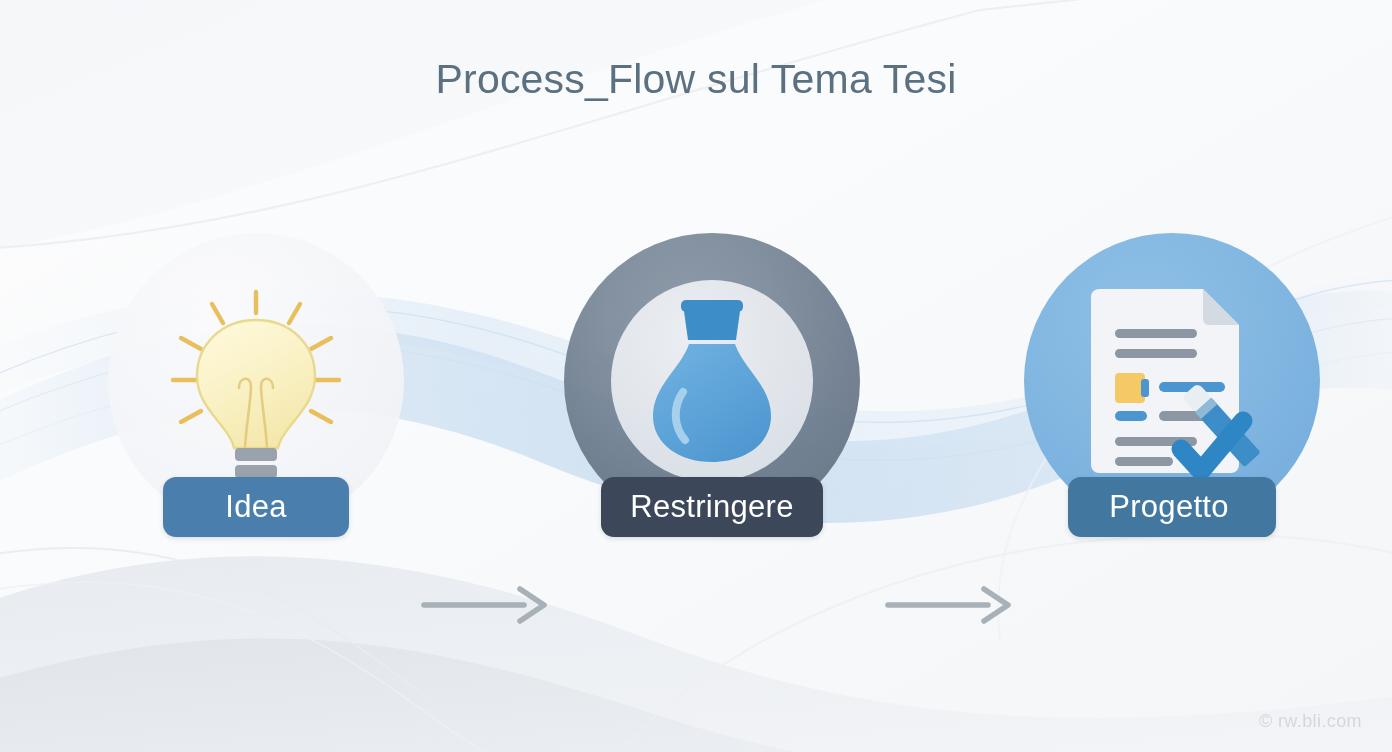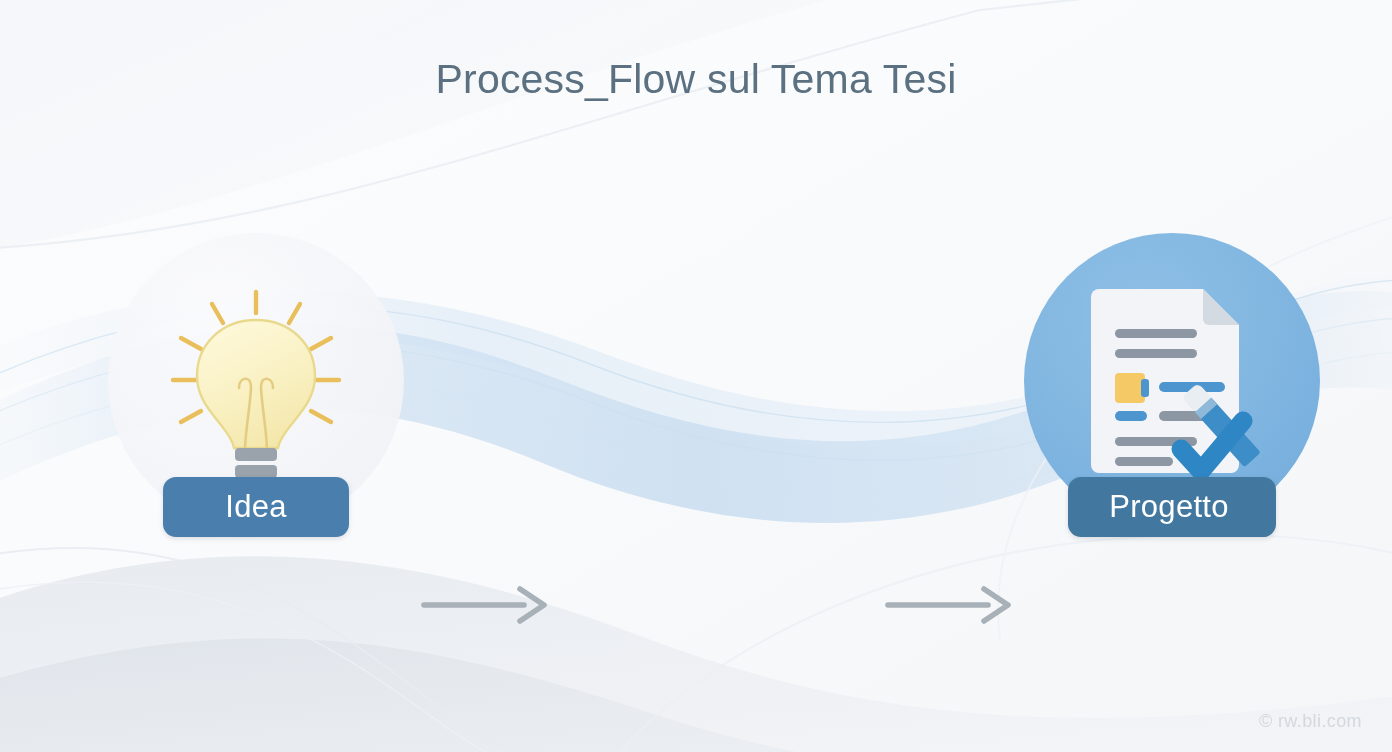--- a/index.html
+++ b/index.html
@@ -275,20 +275,48 @@
         </svg>
       </div>
       <div class="label l0">Idea</div>
     </div>
 
     <svg class="arrow a0" viewBox="0 0 130 40" aria-hidden="true">
       <line x1="4" y1="20" x2="104" y2="20" stroke="#a8b0b8" stroke-width="5.6" stroke-linecap="round"></line>
       <polyline points="100,4 124,20 100,36" fill="none" stroke="#a8b0b8" stroke-width="5.6" stroke-linecap="round" stroke-linejoin="round"></polyline>
     </svg>
 
+    <div class="node n1">
+      <div class="circle c1">
+        <div class="inner-disc"></div>
+      </div>
+      <div class="icon-wrap">
+        <svg width="150" height="175" viewBox="0 0 150 175" aria-hidden="true">
+          <defs>
+            <linearGradient id="bagG" x1="0.2" y1="0" x2="0.85" y2="1">
+              <stop offset="0%" stop-color="#6fb0e0"></stop>
+              <stop offset="55%" stop-color="#5ba2d8"></stop>
+              <stop offset="100%" stop-color="#4d95cf"></stop>
+            </linearGradient>
+          </defs>
+
+          <path d="M46 10 L104 10 L99 46 L51 46 Z" fill="#3d8dc8" rx="5"></path>
+          <rect x="44" y="6" width="62" height="12" rx="5" fill="#3d8dc8"></rect>
+
+          <path d="M52 50
+                   C 44 74, 16 92, 16 122
+                   C 16 150, 42 168, 75 168
+                   C 108 168, 134 150, 134 122
+                   C 134 92, 106 74, 98 50 Z" fill="url(#bagG)"></path>
+
+          <path d="M46 98 C 36 112, 36 132, 48 146" fill="none" stroke="#b3d7ef" stroke-width="8" stroke-linecap="round" opacity="0.85"></path>
+        </svg>
+      </div>
+      <div class="label l1">Restringere</div>
+    </div>
 
     <svg class="arrow a1" viewBox="0 0 130 40" aria-hidden="true">
       <line x1="4" y1="20" x2="104" y2="20" stroke="#a8b0b8" stroke-width="5.6" stroke-linecap="round"></line>
       <polyline points="100,4 124,20 100,36" fill="none" stroke="#a8b0b8" stroke-width="5.6" stroke-linecap="round" stroke-linejoin="round"></polyline>
     </svg>
 
     <div class="node n2">
       <div class="circle c2"></div>
       <div class="icon-wrap">
         <svg width="190" height="200" viewBox="0 0 190 200" aria-hidden="true">

